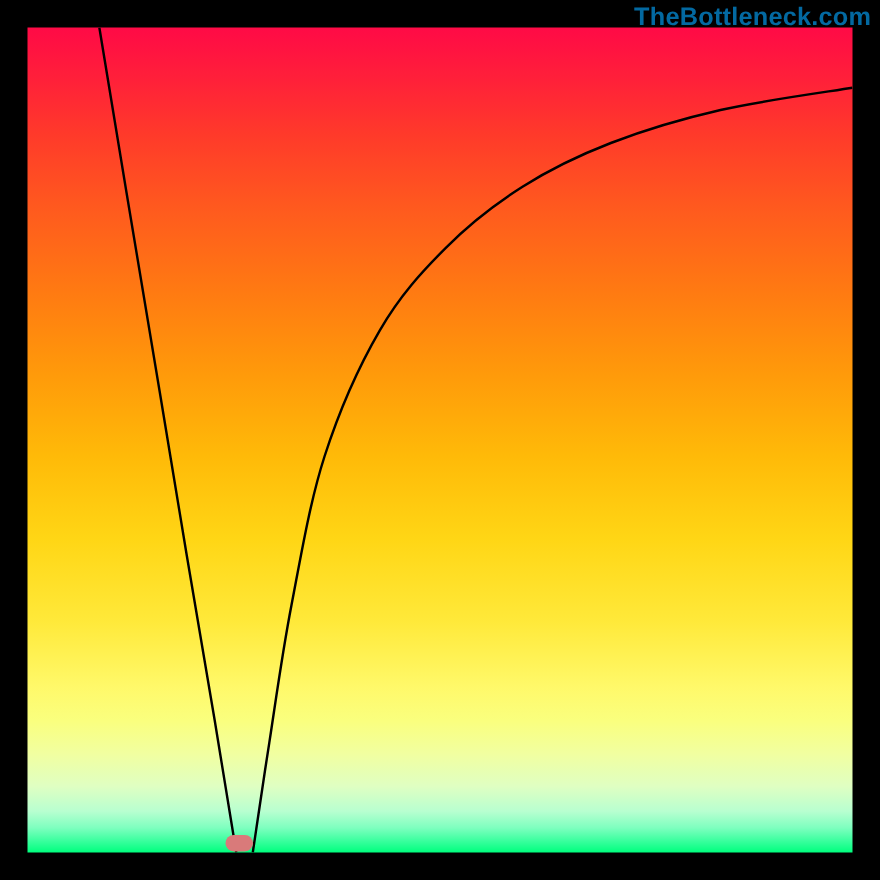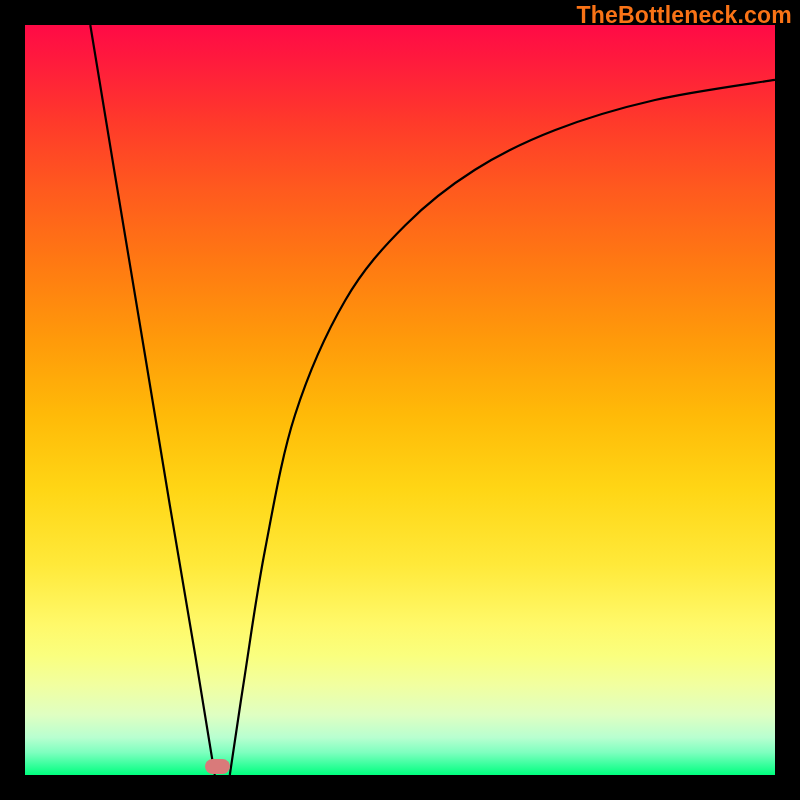--- a/index.html
+++ b/index.html
@@ -44,21 +44,21 @@
       #00ff7e 100%
     );
   }
   .watermark {
     position: absolute;
     top: 2px;
     right: 8px;
     font-family: Arial, Helvetica, sans-serif;
     font-size: 23px;
     font-weight: 600;
-    color: #f97316;
+    color: #0369a1;
     letter-spacing: 0.2px;
     z-index: 10;
   }
   svg.curves {
     position: absolute;
     left: 0;
     top: 0;
     width: 750px;
     height: 750px;
     pointer-events: none;

